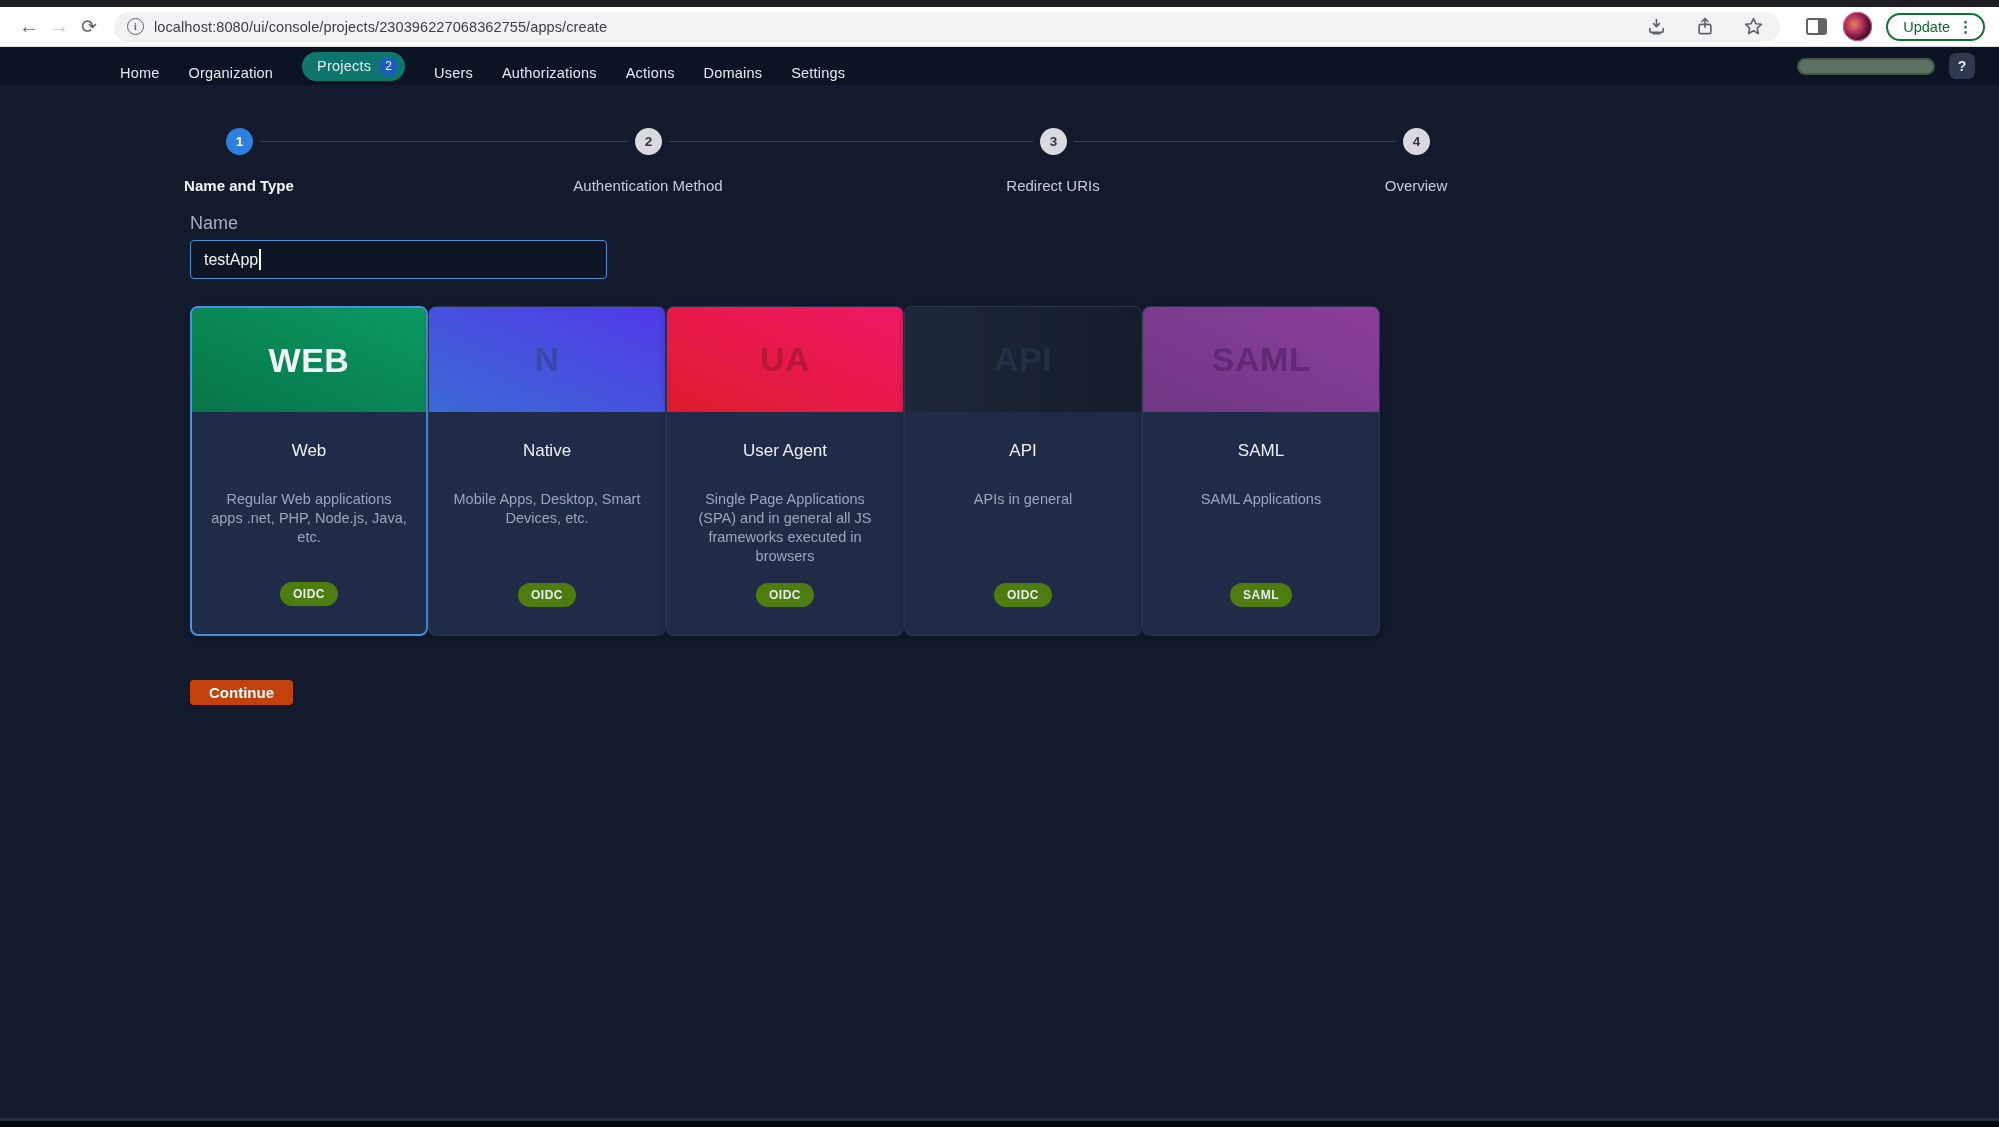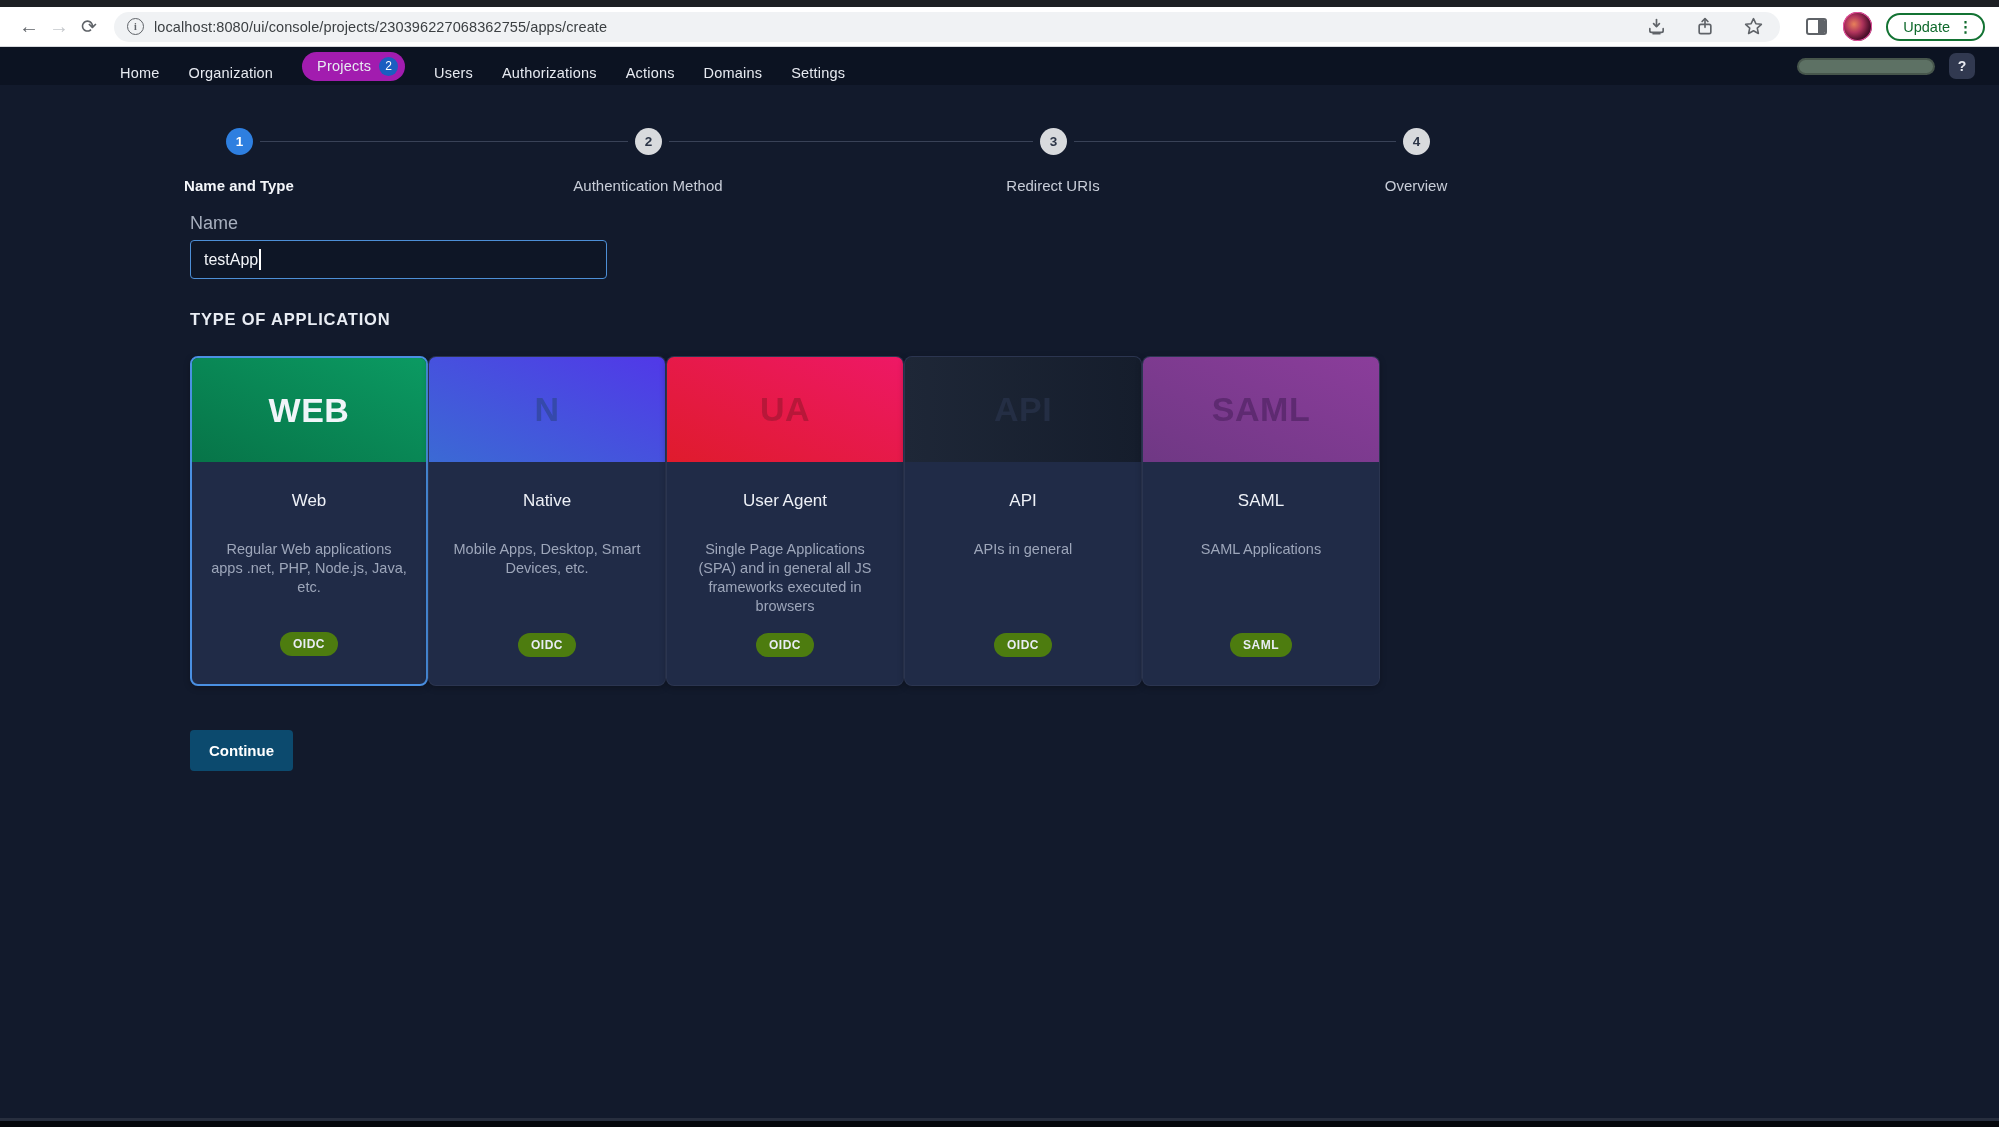--- a/index.html
+++ b/index.html
@@ -30,21 +30,21 @@
   .update-btn { margin-left:14px; display:flex; align-items:center; gap:8px;
                 border:2px solid #137333; border-radius:16px; padding:3px 10px 3px 15px;
                 color:#0f6a2c; font-size:14.5px; font-weight:500; background:#fff; cursor:pointer; }
   .update-btn .dots { font-size:15px; font-weight:700; letter-spacing:0; color:#0f6a2c; }
 
   
   .appnav { height:38px; background:#0c1322; display:flex; align-items:center;
             padding:0 24px 0 120px; color:#e7eaf1; }
   .appnav-items { display:flex; align-items:flex-end; gap:29px; }
   .nav-item { font-size:14.5px; letter-spacing:0.2px; cursor:pointer; white-space:nowrap; }
-  .nav-item.pill { background:#a21caf; border-radius:16px; padding:5px 7px 5px 15px;
+  .nav-item.pill { background:#0f766e; border-radius:16px; padding:5px 7px 5px 15px;
                    display:flex; align-items:center; gap:8px; font-weight:500; }
   .nav-badge { background:#1b5ec0; width:19px; height:19px; border-radius:50%; font-size:12px;
                display:flex; align-items:center; justify-content:center; color:#fff; }
   .appnav-right { margin-left:auto; display:flex; align-items:center; gap:16px; }
   .org-skeleton { width:134px; height:13px; border-radius:7px; background:#5d7164;
                   box-shadow:0 0 0 2px #47564c; cursor:pointer; }
   .help-btn { width:26px; height:26px; border-radius:7px; background:#313950; color:#e8ebf2;
               font-size:14px; font-weight:700; display:flex; align-items:center;
               justify-content:center; cursor:pointer; }
 
@@ -83,23 +83,23 @@
   .card-abbr { font-size:34px; font-weight:600; letter-spacing:0.5px; }
   .card-body { position:absolute; top:105px; left:0; right:0; bottom:0; text-align:center;
                padding:29px 18px 0; }
   .card.selected .card-body { top:104px; }
   .card-title { font-size:17px; color:#eef1f7; }
   .card-desc { margin-top:29px; font-size:14.5px; line-height:1.32; color:#9da6ba; }
   .proto-badge { position:absolute; bottom:28px; left:50%; transform:translateX(-50%);
                  background:#4d7c0f; color:#e8ecf4; border-radius:12px; padding:5px 13px;
                  font-size:12px; font-weight:700; letter-spacing:0.5px; }
 
-  .continue-btn { margin-top:44px; background:#0c4a6e; color:#fff; border:none; border-radius:4px;
+  .continue-btn { margin-top:44px; background:#c2410c; color:#fff; border:none; border-radius:4px;
                   font-family:"Liberation Sans",sans-serif; font-size:15px; font-weight:600;
-                  padding:12px 19px; cursor:pointer; }
+                  padding:4px 19px; cursor:pointer; }
 
   .footer-strip { position:absolute; left:0; right:0; bottom:0; height:9px; background:#05070c;
                   border-top:3px solid #272e3e; }
 </style>
 </head>
 <body>
 
 <div class="tabstrip"></div>
 <div class="toolbar">
   <div class="nav-arrow">←</div>
@@ -182,21 +182,20 @@
   </div>
 
   
   <div class="field-label">Name</div>
   <div class="fake-input">
     <span class="val">testApp</span>
       <span class="caret"></span>
   </div>
 
   
-  <div class="section-title type-title">TYPE OF APPLICATION</div>
 
   <div class="cards">
 
     <div class="card selected">
       <div class="card-header" style="background: linear-gradient(to right top, rgb(7, 116, 72), rgb(11, 154, 98));">
         <div class="card-abbr" style="color: rgb(240, 245, 249);">WEB</div>
       </div>
       <div class="card-body">
         <div class="card-title">Web</div>
         <div class="card-desc">Regular Web applications apps .net, PHP, Node.js, Java, etc.</div>

